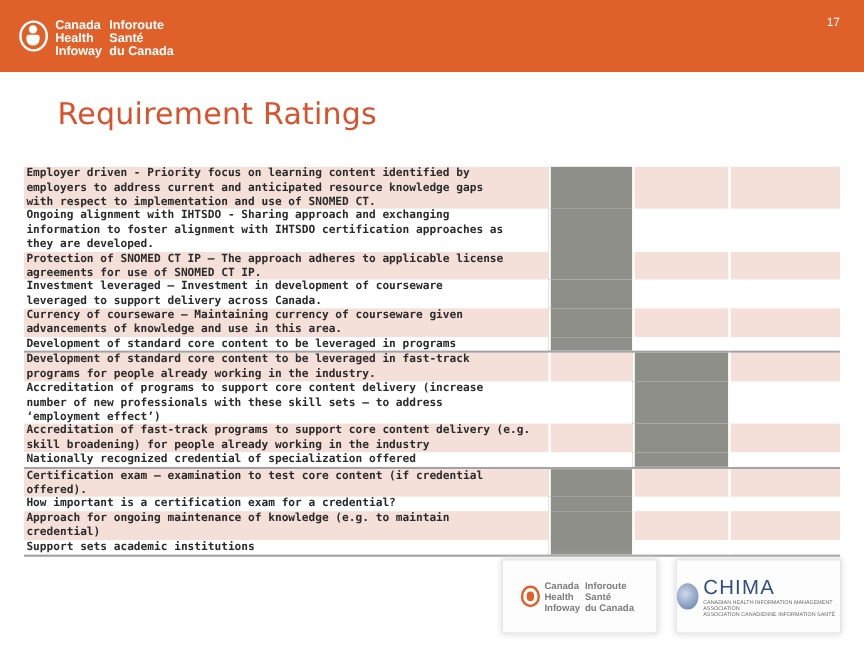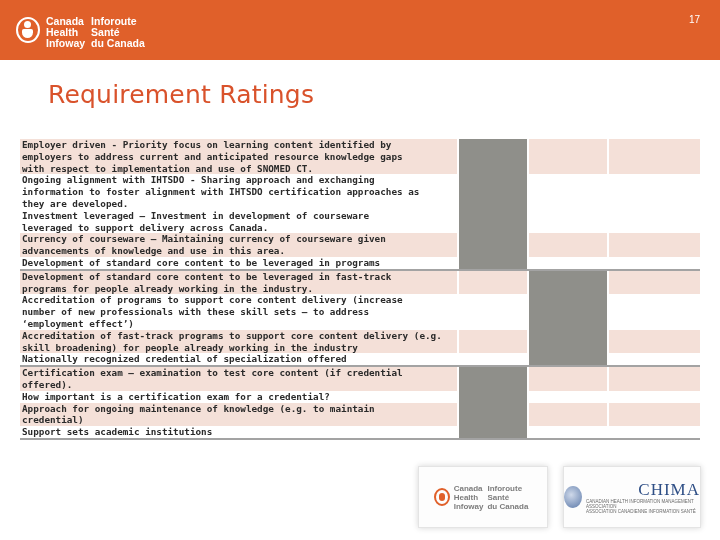--- a/index.html
+++ b/index.html
@@ -63,21 +63,21 @@
   }
   .logo-box.infoway { left: 418px; width: 130px; }
   .logo-box.chima { left: 563px; width: 138px; }
   .inf-mark { width: 16px; height: 18px; border: 2px solid #e0602a; border-radius: 50%; margin-right: 4px; position: relative; }
   .inf-mark::after { content:""; position:absolute; left:3px; top:3px; width:6px; height:8px; background:#e0602a; border-radius:3px; }
   .inf-col { display: flex; flex-direction: column; font-family: "Liberation Sans", sans-serif;
     font-size: 8px; line-height: 9px; color: #7d7d7d; font-weight: bold; margin-right: 4px; }
   .chima-mark { width: 22px; height: 22px; border-radius: 50%;
     background: radial-gradient(circle at 40% 40%, #cfd9ea, #5a78a8); margin-right: 4px; }
   .chima-text { display: flex; flex-direction: column; }
-  .chima-name { font-family: Liberation Serif, serif; font-size: 17px; color: #2f4f86; letter-spacing: 1px; line-height: 18px; text-align: right; }
+  .chima-name { font-family: Liberation Sans, sans-serif; font-size: 17px; color: #2f4f86; letter-spacing: 1px; line-height: 18px; }
   .chima-sub { font-family: "Liberation Sans", sans-serif; font-size: 4.5px; color: #6a6a6a; line-height: 5px; }
 </style>
 </head>
 <body>
 
 <div class="header-band">
   <div class="logo">
     <div class="logo-mark"></div>
     <div class="logo-col">
       <span>Canada</span>
@@ -118,20 +118,24 @@
           <div class="cell-req white">
             <div>Ongoing alignment with IHTSDO - Sharing approach and exchanging</div>
             <div>information to foster alignment with IHTSDO certification approaches as</div>
             <div>they are developed.</div>
           </div>
           <div class="cell core gray"></div>
           <div class="cell des white"></div>
           <div class="cell opt white"></div>
         </div>
         <div class="row">
+          <div class="cell-req pink">
+            <div>Protection of SNOMED CT IP – The approach adheres to applicable license</div>
+            <div>agreements for use of SNOMED CT IP.</div>
+          </div>
           <div class="cell core gray"></div>
           <div class="cell des pink"></div>
           <div class="cell opt pink"></div>
         </div>
         <div class="row">
           <div class="cell-req white">
             <div>Investment leveraged – Investment in development of courseware</div>
             <div>leveraged to support delivery across Canada.</div>
           </div>
           <div class="cell core gray"></div>

